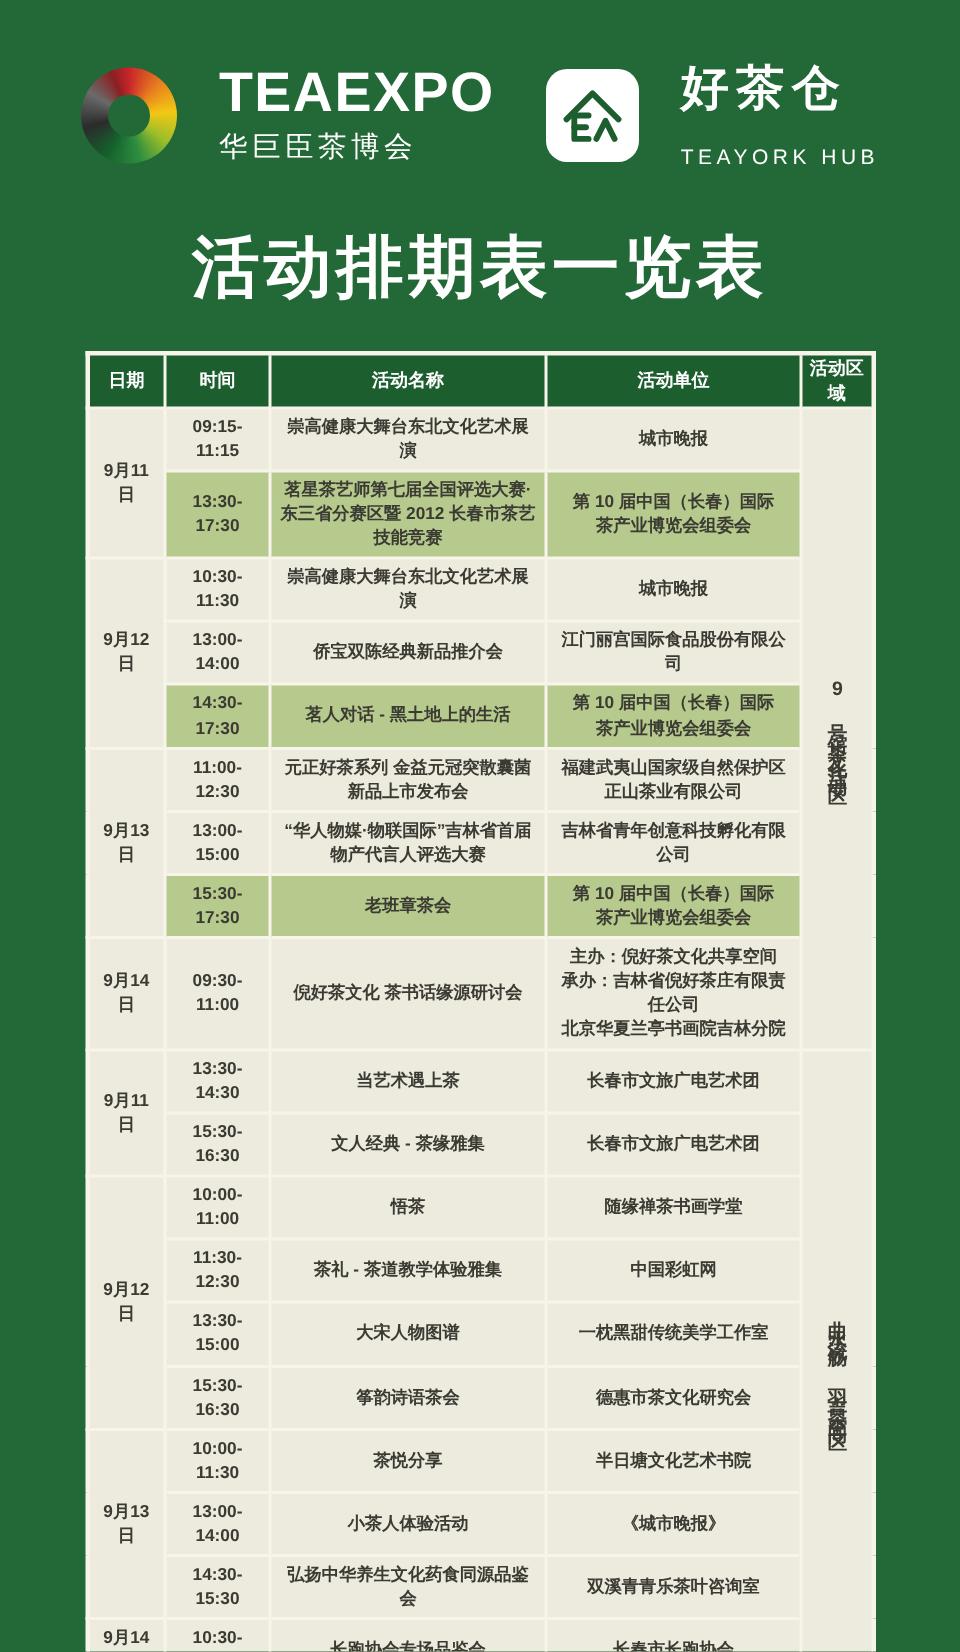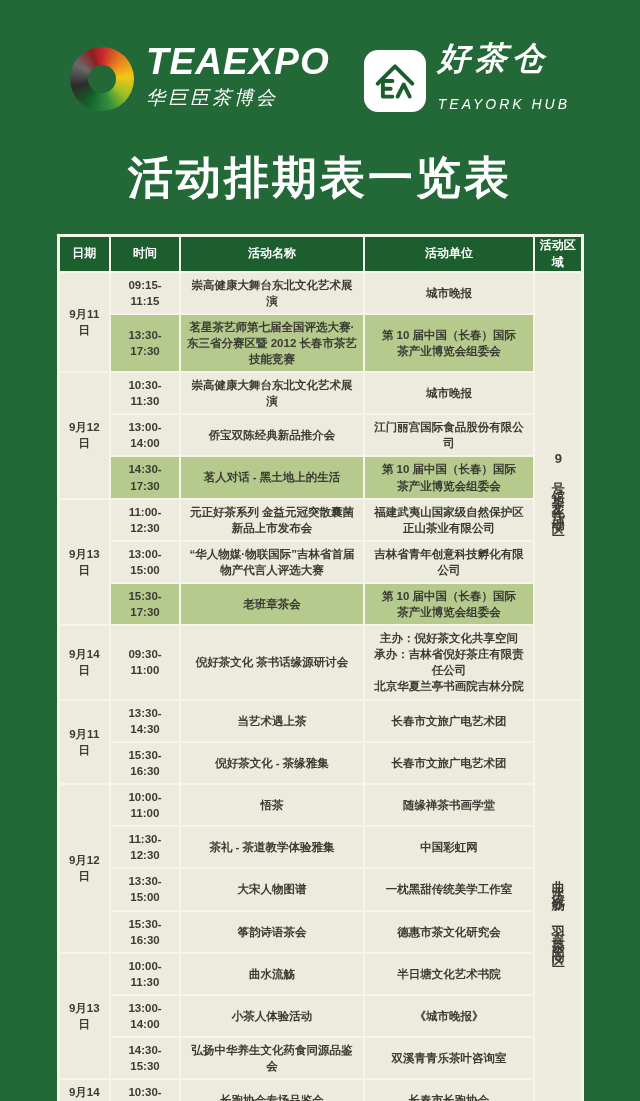--- a/index.html
+++ b/index.html
@@ -8,21 +8,21 @@
     width: 640px; height: 1101px;
     background: #236837;
     font-family: "Liberation Sans", "DejaVu Sans", sans-serif;
     overflow: hidden;
   }
   
   .top-logos {
     padding-top: 42px;
     display: flex; justify-content: center; align-items: center; gap: 34px;
   }
-  .logo-block { display: flex; align-items: flex-end; gap: 12px; font-style: italic; }
+  .logo-block { display: flex; align-items: center; gap: 28px; }
   .swirl {
     width: 64px; height: 64px; border-radius: 50%;
     background: conic-gradient(from 0deg,
       #c8242b 0deg, #e8821e 45deg, #f2c814 85deg, #9cbe2a 125deg,
       #2e8f3f 165deg, #14602c 210deg, #2b2b2b 255deg, #6a6a6a 300deg,
       #8c1f22 338deg, #c8242b 360deg);
     position: relative; flex: 0 0 auto;
   }
   .swirl::after {
     content: ""; position: absolute; inset: 18px; border-radius: 50%;
@@ -183,21 +183,21 @@
         <td class="date-cell" rowspan="2">9月11日</td>
         <td class="time-cell">13:30-14:30</td>
         <td class="activity-cell">当艺术遇上茶</td>
         <td class="organizer-cell">长春市文旅广电艺术团</td>
         <td class="region-cell" rowspan="10">
           <div class="vtext">曲水流觞·羽吉茶空间区</div>
         </td>
       </tr>
       <tr>
         <td class="time-cell">15:30-16:30</td>
-        <td class="activity-cell">倪好茶文化 - 茶缘雅集</td>
+        <td class="activity-cell">文人经典 - 茶缘雅集</td>
         <td class="organizer-cell">长春市文旅广电艺术团</td>
       </tr>
       <tr>
         <td class="date-cell" rowspan="4">9月12日</td>
         <td class="time-cell">10:00-11:00</td>
         <td class="activity-cell">悟茶</td>
         <td class="organizer-cell">随缘禅茶书画学堂</td>
       </tr>
       <tr>
         <td class="time-cell">11:30-12:30</td>
@@ -210,21 +210,21 @@
         <td class="organizer-cell">一枕黑甜传统美学工作室</td>
       </tr>
       <tr>
         <td class="time-cell">15:30-16:30</td>
         <td class="activity-cell">筝韵诗语茶会</td>
         <td class="organizer-cell">德惠市茶文化研究会</td>
       </tr>
       <tr>
         <td class="date-cell" rowspan="3">9月13日</td>
         <td class="time-cell">10:00-11:30</td>
-        <td class="activity-cell">曲水流觞</td>
+        <td class="activity-cell">茶悦分享</td>
         <td class="organizer-cell">半日塘文化艺术书院</td>
       </tr>
       <tr>
         <td class="time-cell">13:00-14:00</td>
         <td class="activity-cell">小茶人体验活动</td>
         <td class="organizer-cell">《城市晚报》</td>
       </tr>
       <tr>
         <td class="time-cell">14:30-15:30</td>
         <td class="activity-cell">弘扬中华养生文化药食同源品鉴会</td>

